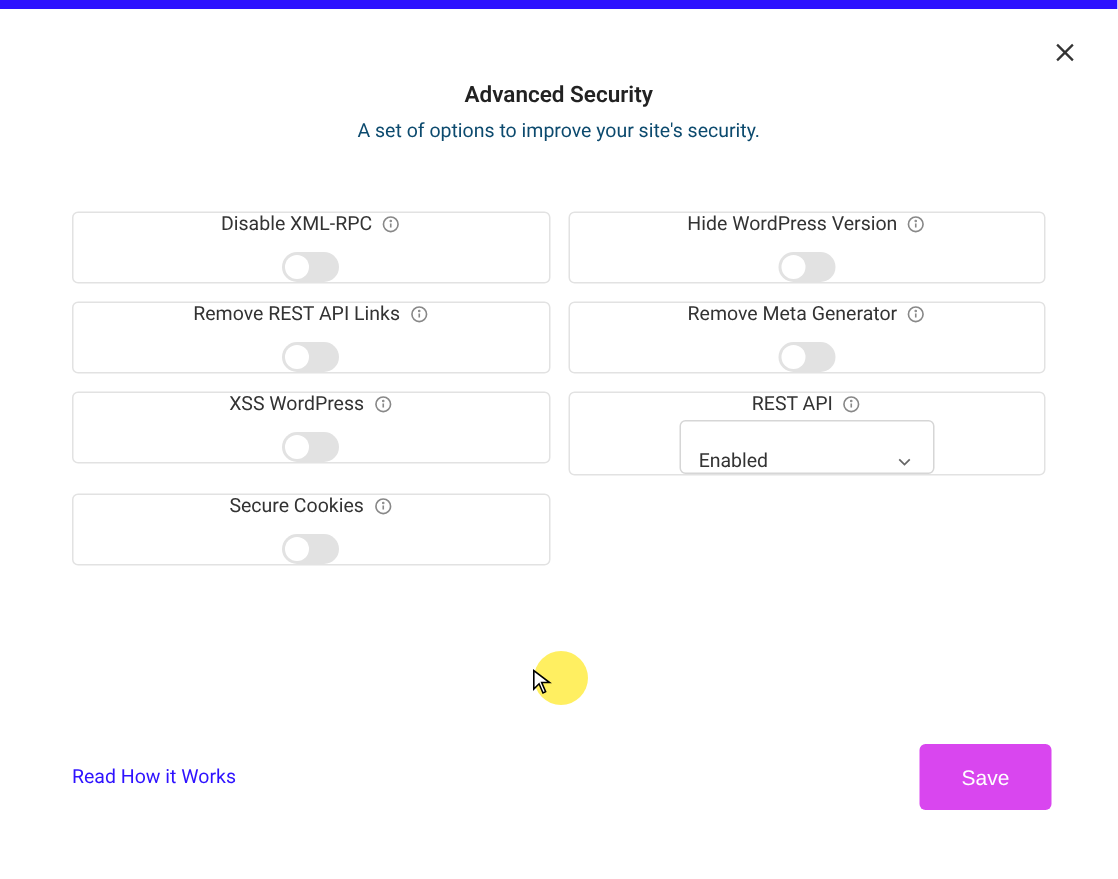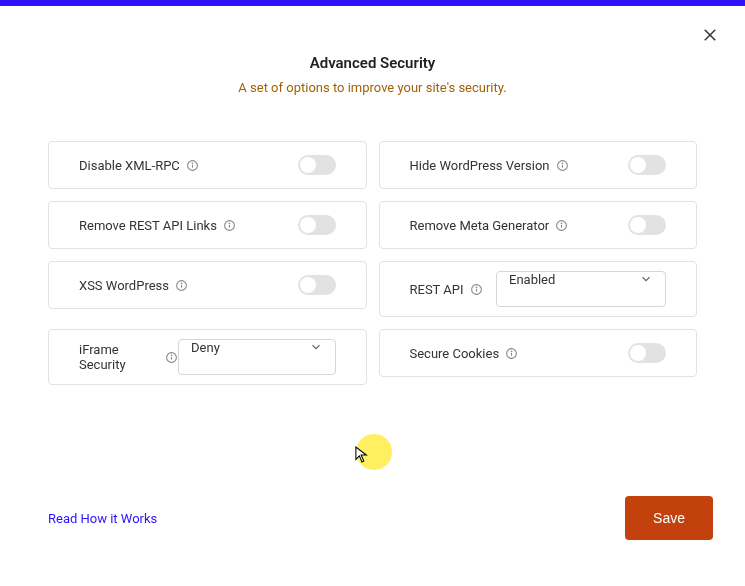--- a/index.html
+++ b/index.html
@@ -30,39 +30,40 @@
     text-align: center;
     margin-top: 48px;
   }
   .header h1 {
     font-size: 15px;
     font-weight: 600;
     color: #222;
   }
   .header p {
     font-size: 13px;
-    color: #a16207;
+    color: #0c4a6e;
     margin-top: 8px;
   }
   .grid {
     margin: 46px 48px 0 48px;
     display: grid;
     grid-template-columns: 1fr 1fr;
     gap: 12px;
   }
   .card {
     border: 1px solid #e2e2e2;
     border-radius: 4px;
     padding: 0 30px;
     height: 48px;
     display: flex;
     align-items: center;
     justify-content: space-between;
     font-size: 13px;
     color: #333;
+    flex-direction: column;
   }
   .card .label-wrap {
     display: flex;
     align-items: center;
     gap: 6px;
   }
   .info-icon {
     width: 13px;
     height: 13px;
     color: #888;
@@ -88,50 +89,50 @@
   }
   .card.select-card {
     height: 56px;
   }
   .select {
     width: 170px;
     height: 36px;
     border: 1px solid #d6d6d6;
     border-radius: 4px;
     display: flex;
-    align-items: flex-start;
+    align-items: flex-end;
     justify-content: space-between;
     padding: 0 12px;
     font-size: 13px;
     color: #333;
     cursor: pointer;
   }
   .chevron {
     width: 14px;
     height: 14px;
     color: #666;
   }
   .chevron svg { width: 100%; height: 100%; display: block; }
   .footer {
     position: absolute;
     bottom: 46px;
     left: 48px;
-    right: 32px;
+    right: 44px;
     display: flex;
     align-items: center;
     justify-content: space-between;
   }
   .help-link {
     color: #2e12ff;
     font-size: 13px;
     text-decoration: none;
     cursor: pointer;
   }
   .save-btn {
-    background: #c2410c;
+    background: #d946ef;
     color: #fff;
     border: none;
     border-radius: 4px;
     padding: 0 28px;
     height: 44px;
     font-size: 14px;
     cursor: pointer;
   }
   .cursor-highlight {
     position: absolute;
@@ -271,40 +272,20 @@
     <div class="select">
       <span>Enabled</span>
       <span class="chevron">
         <svg viewBox="0 0 24 24" fill="none" stroke="currentColor" stroke-width="2">
             <polyline points="6 9 12 15 18 9"></polyline>
           </svg>
       </span>
     </div>
   </div>
 
-  <div class="card select-card">
-    <div class="label-wrap">
-      <span>iFrame Security</span>
-      <span class="info-icon">
-        <svg viewBox="0 0 24 24" fill="none" stroke="currentColor" stroke-width="2">
-            <circle cx="12" cy="12" r="9"></circle>
-            <line x1="12" y1="11" x2="12" y2="16"></line>
-            <circle cx="12" cy="8" r="0.6" fill="currentColor"></circle>
-          </svg>
-      </span>
-    </div>
-    <div class="select">
-      <span>Deny</span>
-      <span class="chevron">
-        <svg viewBox="0 0 24 24" fill="none" stroke="currentColor" stroke-width="2">
-            <polyline points="6 9 12 15 18 9"></polyline>
-          </svg>
-      </span>
-    </div>
-  </div>
 
   <div class="card">
     <div class="label-wrap">
       <span>Secure Cookies</span>
       <span class="info-icon">
         <svg viewBox="0 0 24 24" fill="none" stroke="currentColor" stroke-width="2">
             <circle cx="12" cy="12" r="9"></circle>
             <line x1="12" y1="11" x2="12" y2="16"></line>
             <circle cx="12" cy="8" r="0.6" fill="currentColor"></circle>
           </svg>

